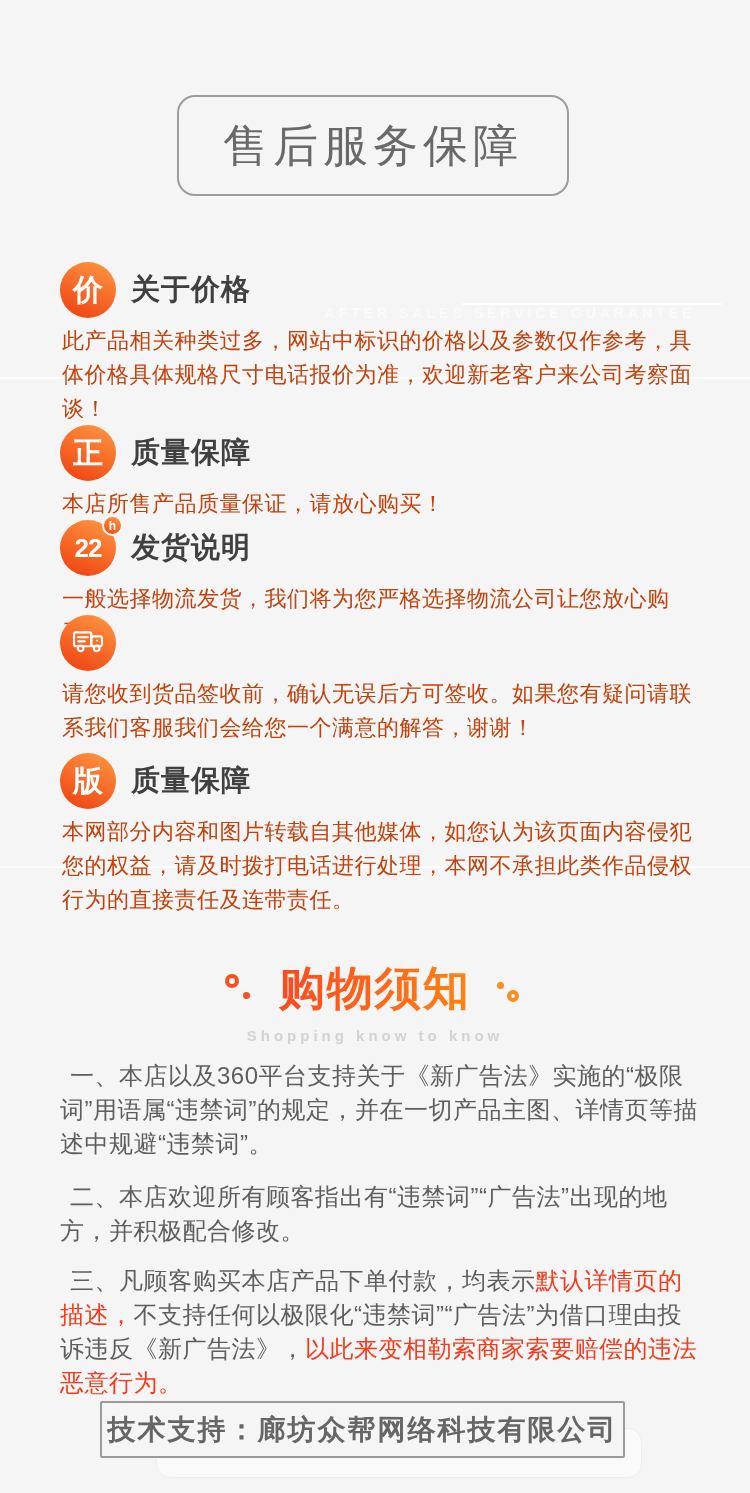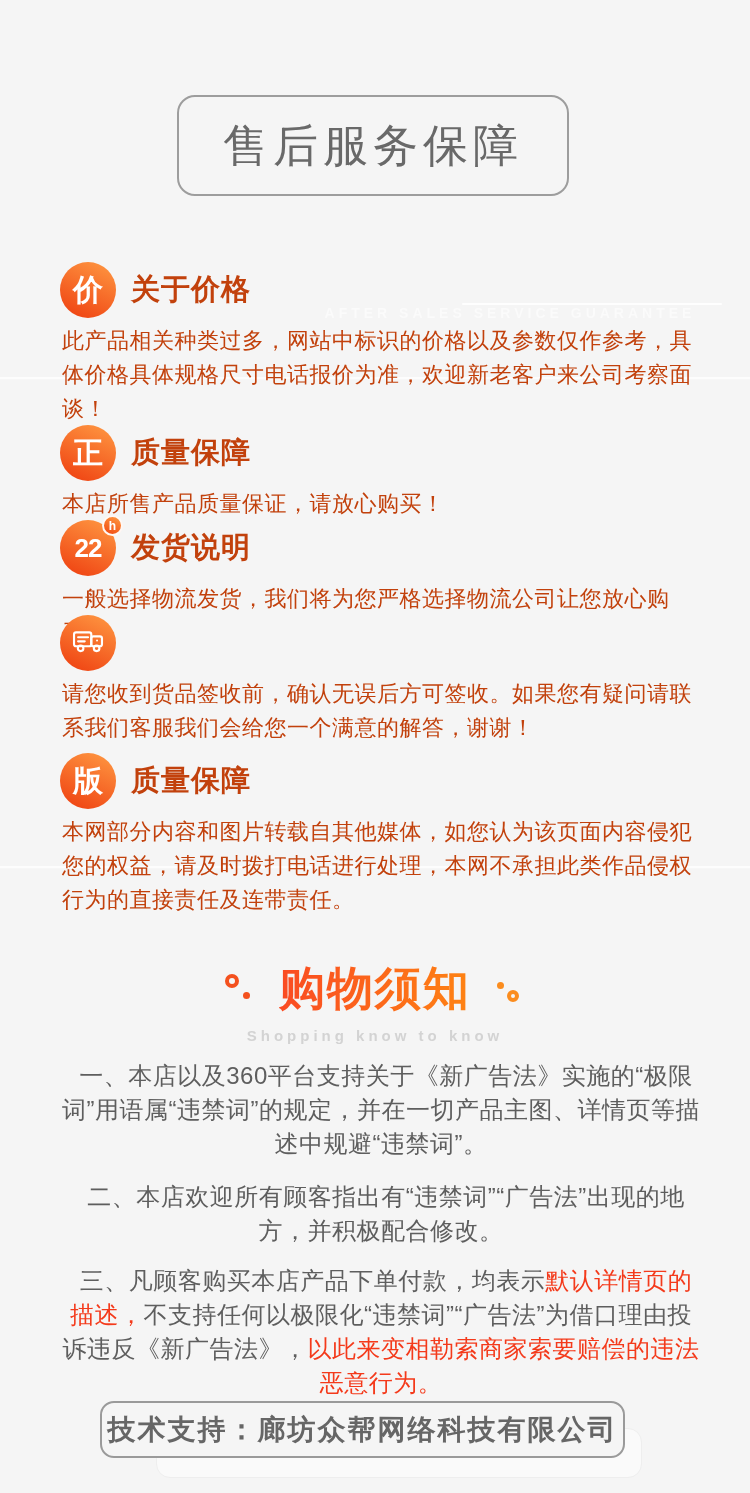--- a/index.html
+++ b/index.html
@@ -32,21 +32,21 @@
            background:linear-gradient(205deg,#ff9a43 0%,#ee3d0f 100%);
            color:#fff; display:flex; align-items:center; justify-content:center;
            font-size:30px; font-weight:bold; }
   .badge.b48 { font-size:26px; letter-spacing:-1px; }
   .badge-sup { position:absolute; top:-5px; right:-7px; width:21px; height:21px;
                border-radius:50%; background:linear-gradient(205deg,#ff9a43,#f1470f);
                border:2px solid rgba(255,255,255,0.95);
                display:flex; align-items:center; justify-content:center;
                font-size:12px; font-weight:bold; color:#fff; letter-spacing:0; }
   .truck-svg { width:46px; height:46px; }
-  .service-title { font-size:29px; font-weight:bold; color:#c2410c; letter-spacing:1px; }
+  .service-title { font-size:29px; font-weight:bold; color:#404040; letter-spacing:1px; }
   .service-body { margin:6px 0 0 2px; width:640px; font-size:22px; line-height:34px;
                   color:#c2410c; letter-spacing:0.5px; }
 
   
   .notice-head { position:absolute; top:958px; left:0; width:750px; text-align:center; }
   .notice-title-row { display:flex; align-items:center; justify-content:center; gap:26px; }
   .notice-title { font-size:46px; font-weight:bold; letter-spacing:2px;
                   background:linear-gradient(90deg,#fa4a22,#fe8313);
                   -webkit-background-clip:text; background-clip:text;
                   color:transparent; }
@@ -57,29 +57,29 @@
             background:#f4511e; border-radius:50%; }
   .dot-r  { position:absolute; top:10px; left:0; width:7px; height:7px;
             background:#fb8c1e; border-radius:50%; }
   .ring-r { position:absolute; top:18px; left:10px; width:12px; height:12px;
             border:4px solid #fb8c1e; border-radius:50%; }
   .notice-sub { margin-top:7px; font-size:15px; font-weight:bold; letter-spacing:4px;
                 color:#d3d3d3; }
 
   
   .nitem { position:absolute; left:60px; width:642px; font-size:24px; line-height:34px;
-           color:#5e5e5e; text-indent:10px; letter-spacing:0.5px;text-align:center; }
+           color:#5e5e5e; text-indent:10px; letter-spacing:0.5px; }
   .n1 { top:1059px; } .n2 { top:1180px; } .n3 { top:1264px; }
   .nitem .red { color:#f43a1b; }
 
   
   .footer-shadow { position:absolute; top:1428px; left:156px; width:486px; height:50px;
                    background:#fafafa; border:1px solid #eeeeee; border-radius:14px; }
   .footer-box { position:absolute; top:1401px; left:100px; width:525px; height:57px;
-                border:2px solid #9a9a9a; border-radius:14px;
+                border:2px solid #9a9a9a; border-radius:2px;
                 display:flex; align-items:center; justify-content:center;
                 background:#f5f5f5; }
   .footer-text { font-size:28px; font-weight:bold; color:#666; letter-spacing:2px; }
 </style>
 </head>
 <body>
 
 <div class="page">
 
   <div class="seam seam-1"></div>

